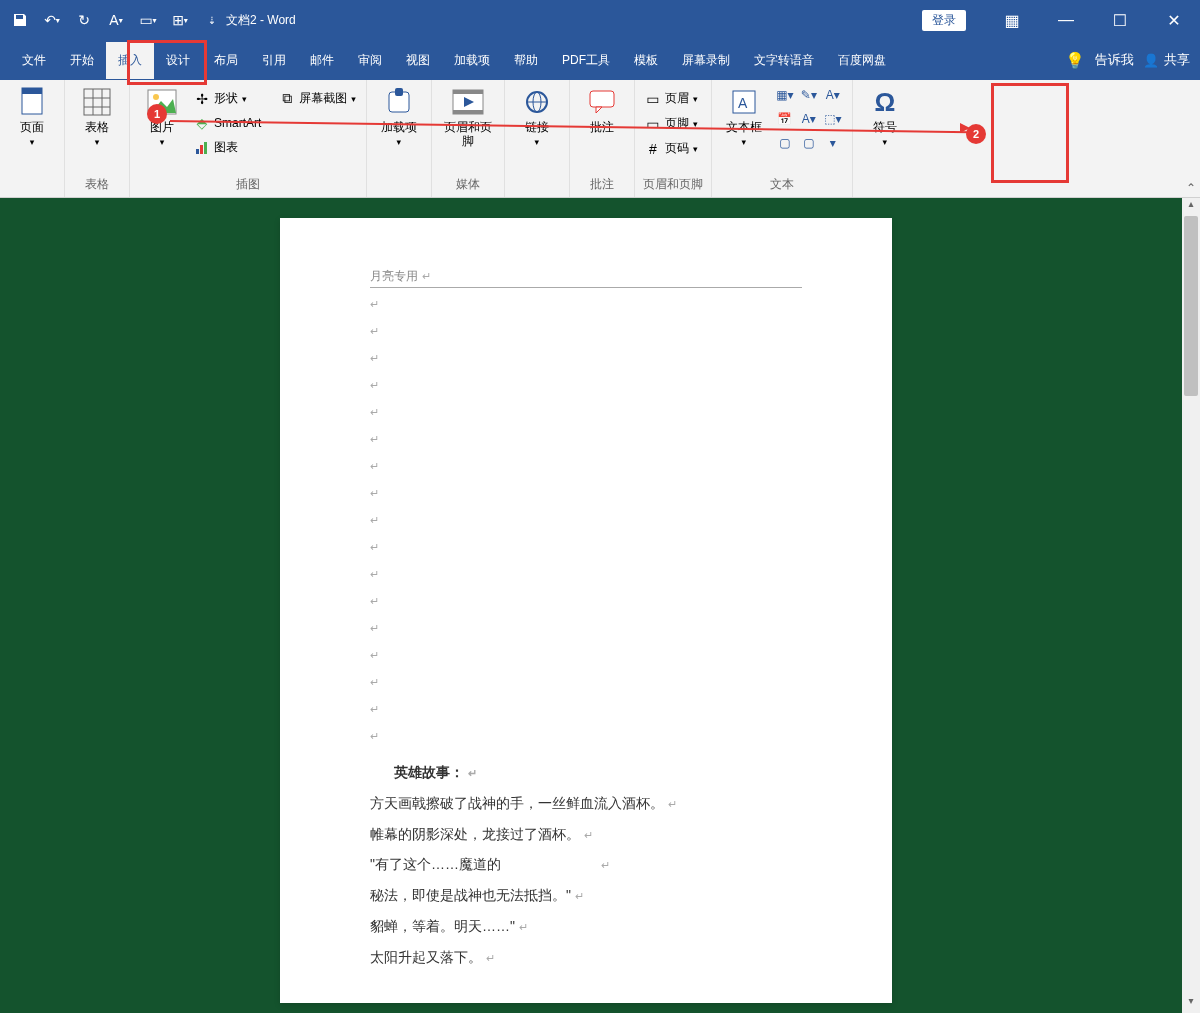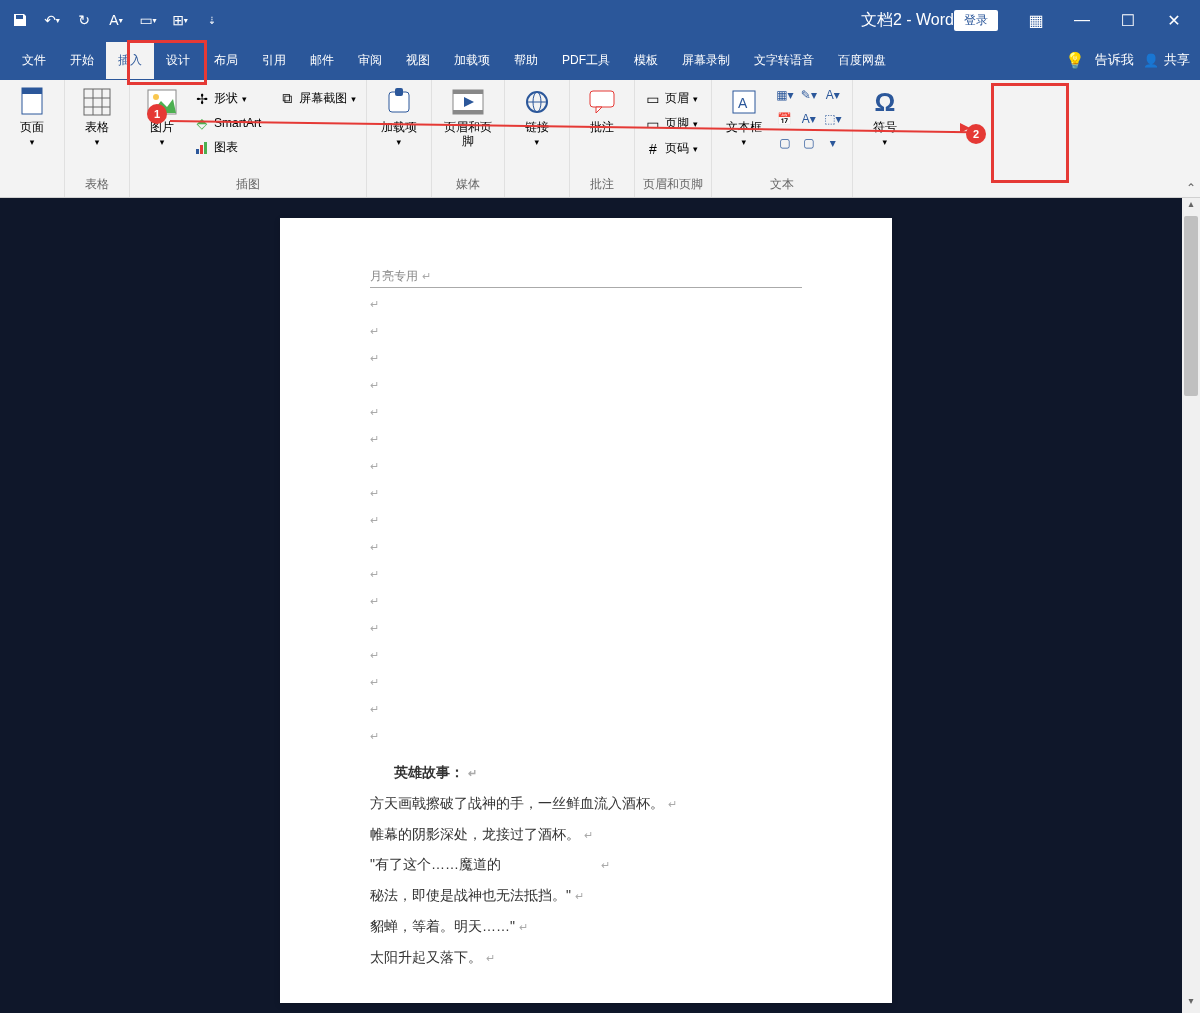--- a/index.html
+++ b/index.html
@@ -1,22 +1,22 @@
 <!DOCTYPE html>
 <html><head>
 <meta charset="utf-8">
 <style>
 * { box-sizing: border-box; margin: 0; padding: 0; }
 body { font-family: "Microsoft YaHei", "Segoe UI", sans-serif; font-size: 13px; background: #e6e6e6; width: 1200px; height: 1013px; overflow: hidden; position: relative; }
 
 .titlebar { background: #2b579a; color: #fff; height: 40px; display: flex; align-items: center; padding: 0 6px; }
 .titlebar .qat { display: flex; gap: 4px; align-items: center; }
 .titlebar .qat .btn { width: 28px; height: 28px; display: flex; align-items: center; justify-content: center; cursor: pointer; color: #fff; font-size: 14px; }
-.titlebar .title-text { flex: 1; text-align: right; font-size: 16px; }
-.titlebar .win-controls { display: flex; gap: 6px; align-items: center; }
+.titlebar .title-text { flex: 1; text-align: left; font-size: 12px; }
+.titlebar .win-controls { display: flex; gap: 14px; align-items: center; }
 .titlebar .login { background: #fff; color: #2b579a; padding: 2px 10px; font-size: 12px; border-radius: 2px; margin-right: 12px; }
 .titlebar .win-btn { width: 40px; height: 28px; display: flex; align-items: center; justify-content: center; font-size: 16px; }
 
 .menubar { background: #2b579a; color: #fff; height: 40px; display: flex; align-items: center; padding: 0 10px; gap: 0; }
 .menubar .tab { padding: 10px 12px; font-size: 12px; cursor: pointer; position: relative; }
 .menubar .tab.active { background: #f3f3f3; color: #2b579a; }
 .menubar .spacer { flex: 1; }
 .menubar .right { display: flex; align-items: center; gap: 10px; }
 .menubar .bulb { font-size: 16px; }
 .menubar .share { display: flex; align-items: center; gap: 4px; }
@@ -38,21 +38,21 @@
 
 .highlight-box { position: absolute; border: 3px solid #e53935; pointer-events: none; z-index: 5; }
 .highlight-1 { top: 40px; left: 127px; width: 80px; height: 45px; }
 .highlight-2 { top: 83px; left: 991px; width: 78px; height: 100px; }
 .callout { position: absolute; width: 20px; height: 20px; background: #e53935; color:#fff; border-radius: 50%; font-size: 11px; display:flex; align-items:center; justify-content:center; z-index:6; font-weight:bold;}
 .callout-1 { top: 104px; left: 147px; }
 .callout-2 { top: 124px; left: 966px; }
 .arrow-line { position:absolute; top: 120px; left: 170px; width: 800px; height: 2px; background: #e53935; z-index: 4; transform-origin: left center; transform: rotate(0.8deg);}
 .arrow-head { position:absolute; top: 123px; left: 960px; width:0; height:0; border-left: 10px solid #e53935; border-top:5px solid transparent; border-bottom:5px solid transparent; z-index:4;}
 
-.workspace { position: absolute; top: 198px; left: 0; right: 0; bottom: 0; background: #0f172a; overflow: hidden; text-decoration: underline; }
+.workspace { position: absolute; top: 198px; left: 0; right: 0; bottom: 0; background: #14532d; overflow: hidden; text-decoration: underline; }
 .page { position: absolute; left: 280px; top: 20px; width: 612px; background: #fff; box-shadow: 0 2px 6px rgba(0,0,0,0.15); padding: 50px 90px 30px 90px; }
 .page .header-line { color: #888; font-size: 12px; border-bottom: 1px solid #aaa; padding-bottom: 2px; margin-bottom: 10px; }
 .page .para { font-size: 14px; line-height: 2.2; color: #333; }
 .page .para.bold { font-weight: bold; margin-left: 24px; }
 .page .mark::after { content: "↵"; color: #aaa; font-size: 11px; margin-left: 4px; }
 .page .empty-para { height: 27px; position:relative; }
 .page .empty-para::before { content:"↵"; color:#aaa; font-size:11px; position:absolute; left:0; }
 
 .scrollbar { position: absolute; right: 0; top: 198px; bottom: 0; width: 18px; background: #f0f0f0; }
 .scrollbar .up { position:absolute; top:0; width:100%; height:18px; text-align:center; font-size:10px; color:#666;}

